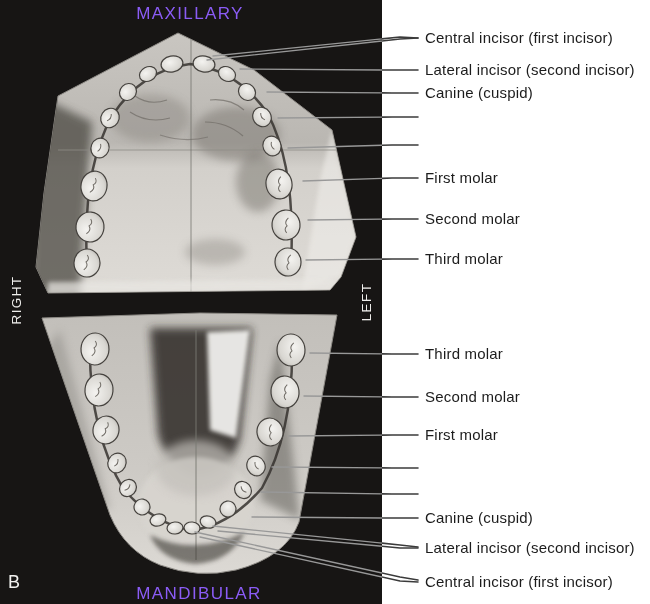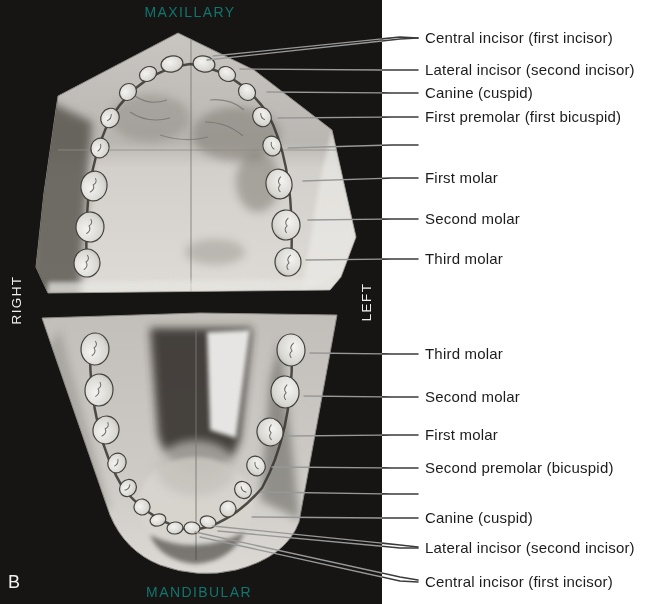--- a/index.html
+++ b/index.html
@@ -2,21 +2,21 @@
 <html><head>
 <meta charset="utf-8">
 <style>
   html,body{margin:0;padding:0;background:#ffffff;}
   .stage{
     position:relative;width:650px;height:604px;overflow:hidden;
     background:#ffffff;font-family:"Liberation Sans",sans-serif;
   }
   .stage svg{position:absolute;left:0;top:0;}
   .photo-text{
-    position:absolute;color:#0f766e;font-size:14px;letter-spacing:1.4px;
+    position:absolute;color:#8b5cf6;font-size:17px;letter-spacing:1.4px;
     transform:translateX(-50%);white-space:nowrap;
   }
   .v-label{
     position:absolute;color:#efeeec;font-size:13.5px;letter-spacing:1.4px;
     transform:translate(-50%,-50%) rotate(-90deg);white-space:nowrap;
   }
   .panel-letter{
     position:absolute;left:8px;top:572px;color:#f2f1ef;font-size:18px;
   }
   .tooth-label{
@@ -257,26 +257,24 @@
 
   <div class="photo-text" style="left:190px;top:4px">MAXILLARY</div>
   <div class="photo-text" style="left:199px;top:584px">MANDIBULAR</div>
   <div class="v-label" style="left:16px;top:300px">RIGHT</div>
   <div class="v-label" style="left:366px;top:302px">LEFT</div>
   <div class="panel-letter">B</div>
 
   <div class="tooth-label" style="top:30px">Central incisor (first incisor)</div>
   <div class="tooth-label" style="top:62px">Lateral incisor (second incisor)</div>
   <div class="tooth-label" style="top:85px">Canine (cuspid)</div>
-  <div class="tooth-label" style="top:109px">First premolar (first bicuspid)</div>
   <div class="tooth-label" style="top:170px">First molar</div>
   <div class="tooth-label" style="top:211px">Second molar</div>
   <div class="tooth-label" style="top:251px">Third molar</div>
 
   <div class="tooth-label" style="top:346px">Third molar</div>
   <div class="tooth-label" style="top:389px">Second molar</div>
   <div class="tooth-label" style="top:427px">First molar</div>
-  <div class="tooth-label" style="top:460px">Second premolar (bicuspid)</div>
   <div class="tooth-label" style="top:510px">Canine (cuspid)</div>
   <div class="tooth-label" style="top:540px">Lateral incisor (second incisor)</div>
   <div class="tooth-label" style="top:574px">Central incisor (first incisor)</div>
 
 </div>
 
 </body></html>

